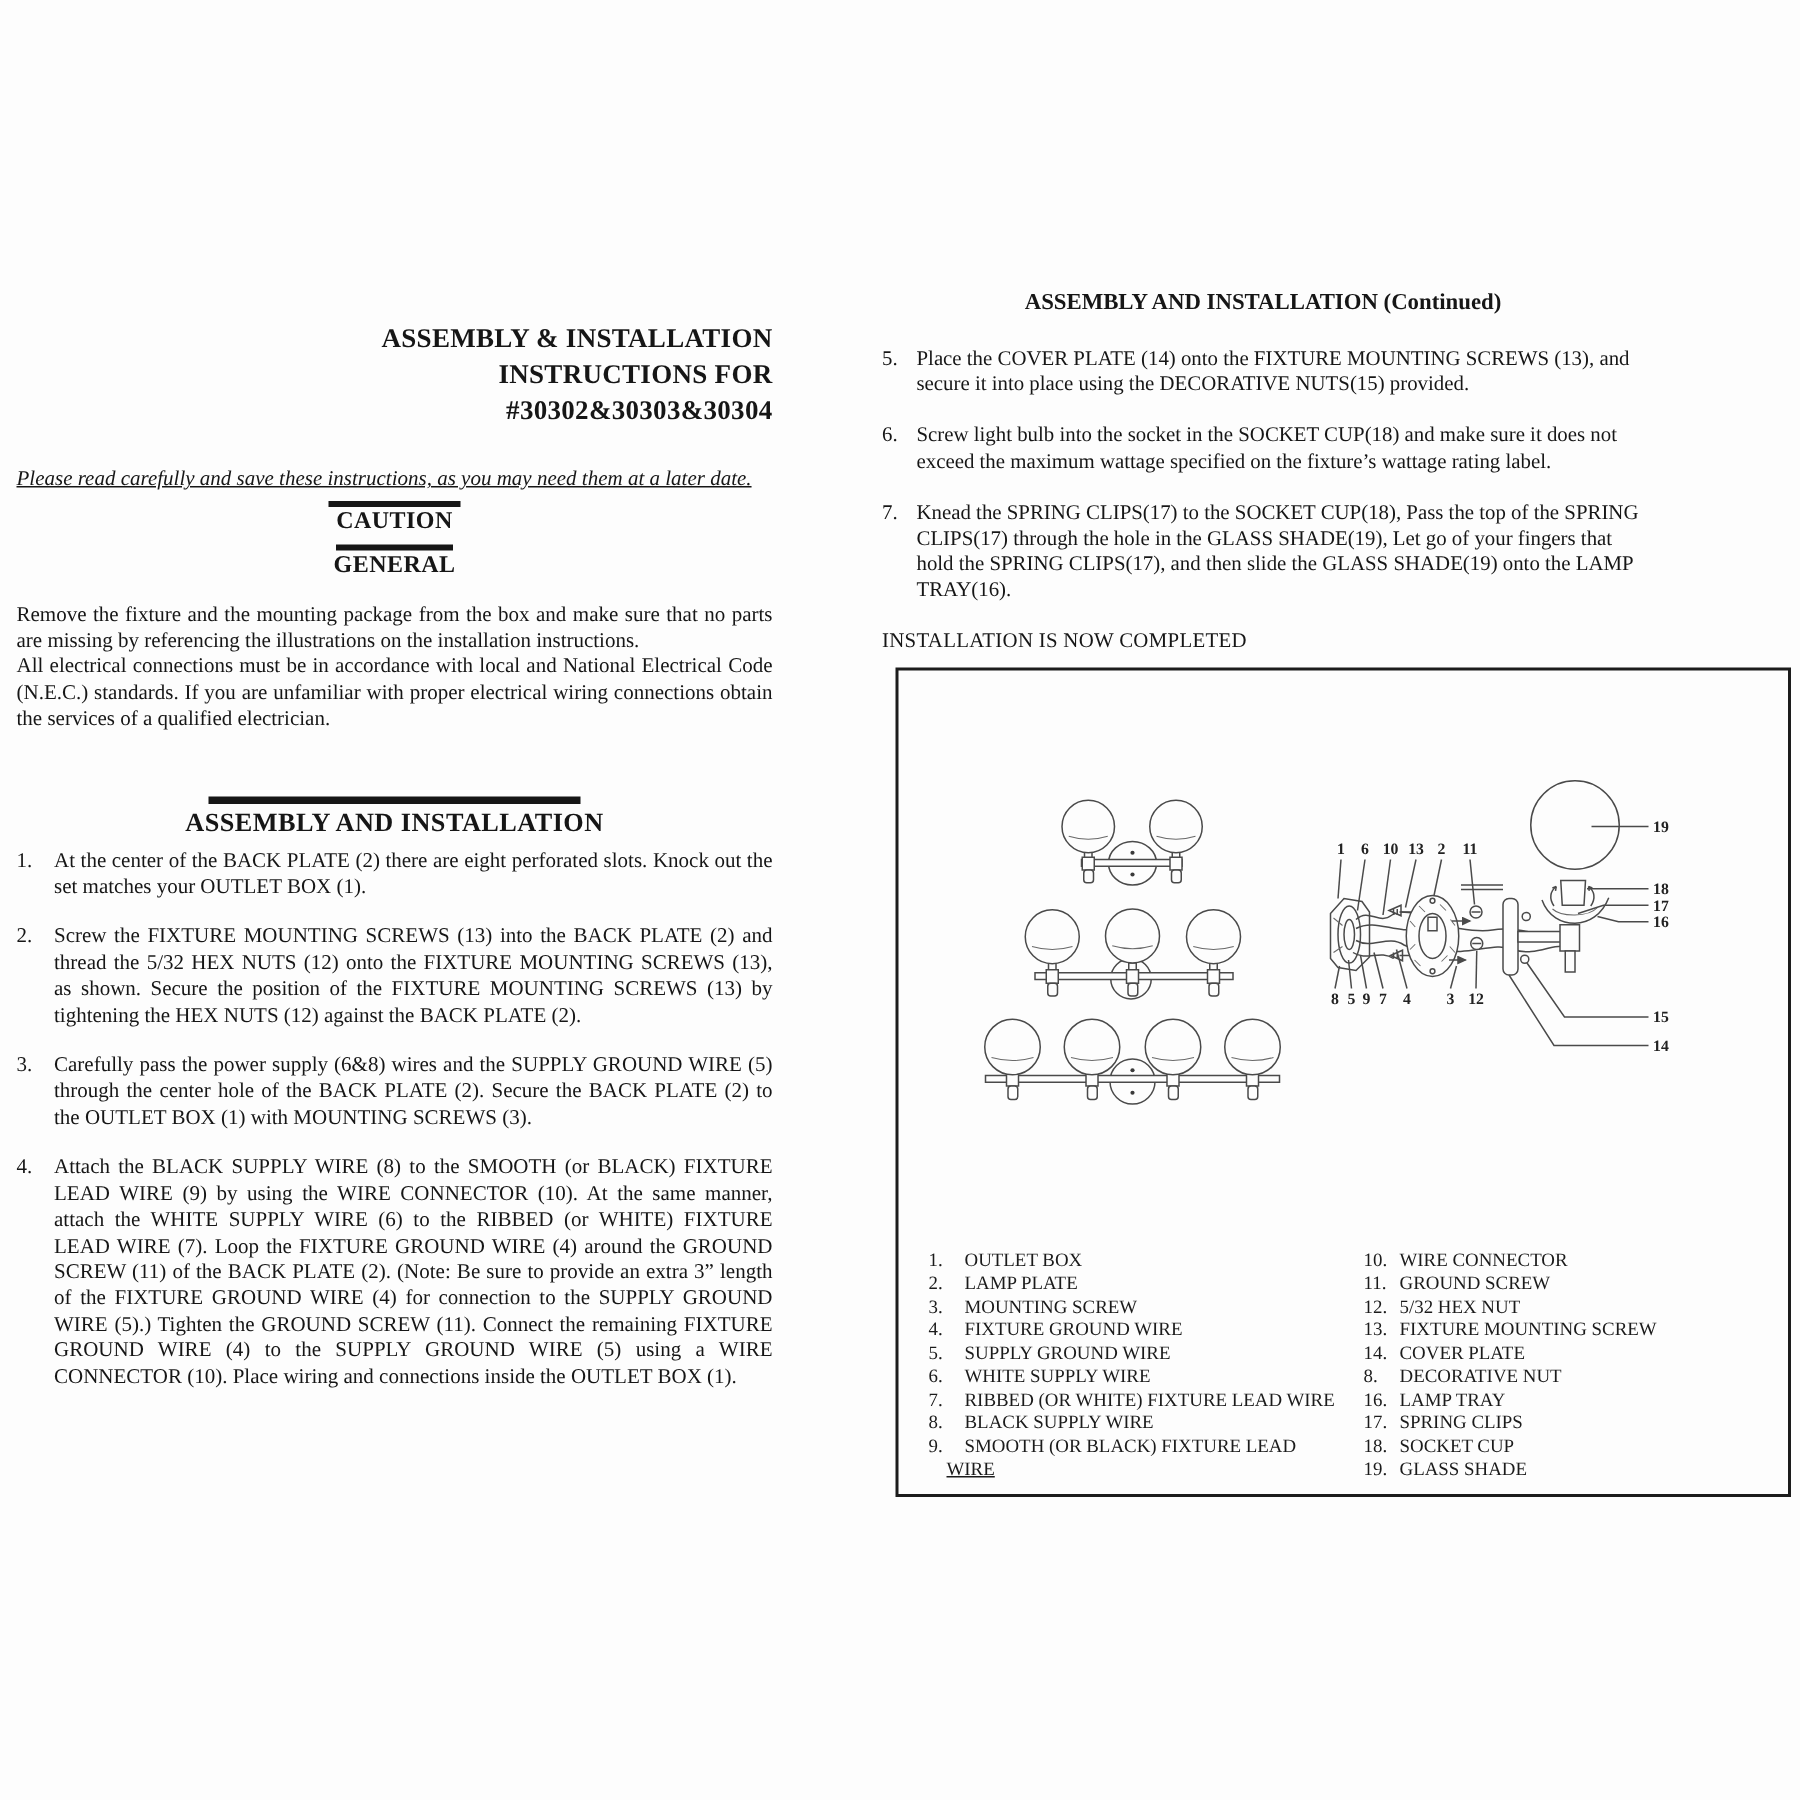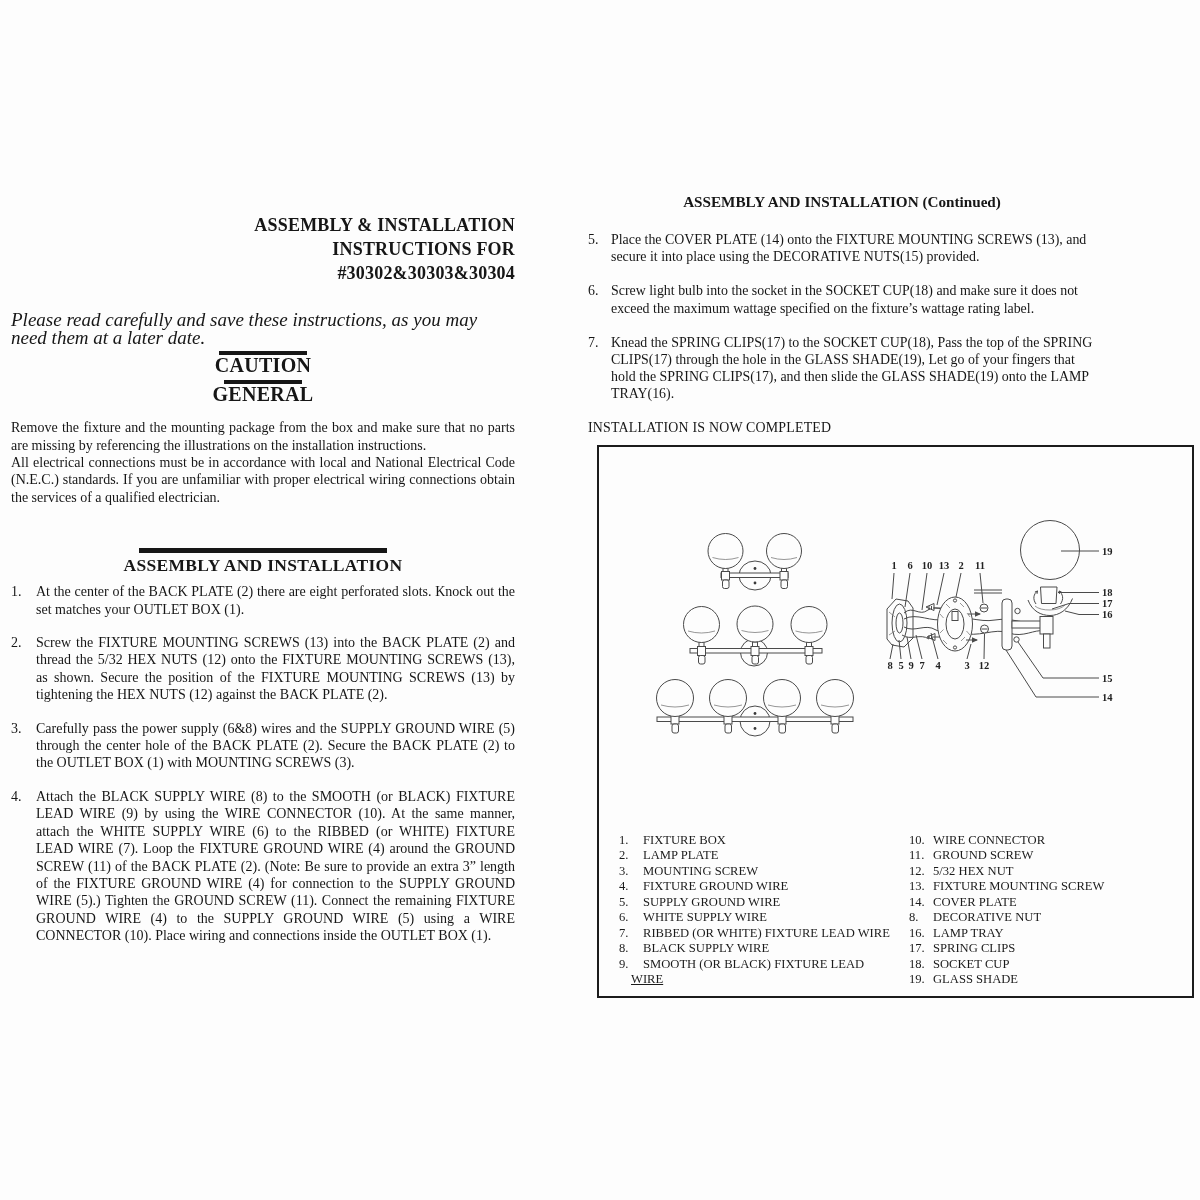--- a/index.html
+++ b/index.html
@@ -3,26 +3,26 @@
 <meta charset="utf-8">
 <style>
   * { margin:0; padding:0; box-sizing:border-box; }
   html,body { width:1200px; height:1200px; background:#fdfdfd; }
   body { font-family:"Liberation Serif", serif; color:#161616; position:relative; }
   .page { position:absolute; inset:0; background:#fdfdfd; overflow:hidden; }
 
   
   .left-col { position:absolute; left:11px; top:213px; width:504px; }
   .title { text-align:right; font-weight:bold; font-size:18px; line-height:24px; letter-spacing:.2px; }
-  .intro { margin-top:26px; font-style:italic; font-size:19px; line-height:17.6px; }
+  .intro { margin-top:26px; font-style:italic; font-size:14px; line-height:17.6px;text-decoration:underline; }
   .rule { background:#161616; margin-left:auto; margin-right:auto; }
   .rule-c { width:88px; height:4px; margin-top:5px; margin-bottom:1px; }
   .rule-g { width:78px; height:4px; margin-top:6px; margin-bottom:1px; }
   .rule-a { width:248px; height:5px; margin-top:42px; margin-bottom:2px; }
-  .subhead { text-align:center; font-weight:bold; font-size:20px; line-height:18px; letter-spacing:.3px; }
+  .subhead { text-align:center; font-weight:bold; font-size:16px; line-height:18px; letter-spacing:.3px; }
   .subhead-lg { font-size:17.5px; line-height:20px; }
   .body-p { font-size:14px; line-height:17.4px; text-align:justify; }
   .mt16 { margin-top:16px; }
   .steps { margin-top:8px; }
   .step { display:flex; font-size:14px; line-height:17.4px; margin-bottom:16px; }
   .step-num { flex:none; width:25px; }
   .step-text { flex:1; text-align:justify; }
 
   
   .right-col { position:absolute; left:588px; top:193px; width:508px; }
@@ -282,21 +282,21 @@
         <text x="503" y="160">17</text>
         <text x="503" y="171">16</text>
         <text x="503" y="234.5">15</text>
         <text x="503" y="253.5">14</text>
       </g>
     </svg>
 
     <div class="parts parts-col1">
       <div class="part">
           <span class="pn">1.</span>
-          <span class="pl">FIXTURE BOX</span>
+          <span class="pl">OUTLET BOX</span>
         </div>
       <div class="part">
           <span class="pn">2.</span>
           <span class="pl">LAMP PLATE</span>
         </div>
       <div class="part">
           <span class="pn">3.</span>
           <span class="pl">MOUNTING SCREW</span>
         </div>
       <div class="part">

